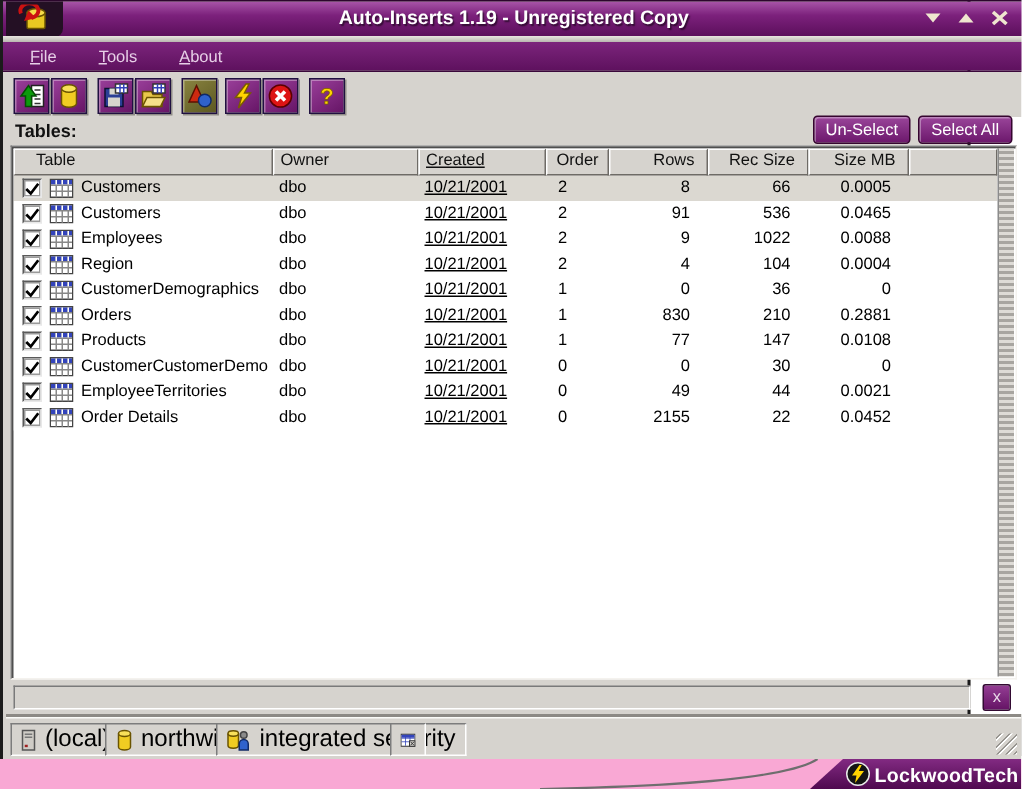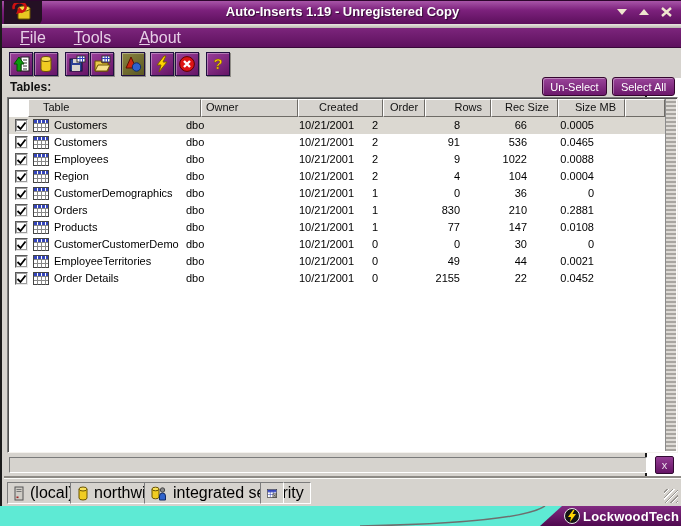--- a/index.html
+++ b/index.html
@@ -25,21 +25,21 @@
   .tri-down { width:0; height:0; border-left:5px solid transparent; border-right:5px solid transparent; border-top:6px solid #efe6cf; }
   .tri-up { width:0; height:0; border-left:5px solid transparent; border-right:5px solid transparent; border-bottom:6px solid #efe6cf; }
 
   .title-under { position:absolute; left:0; top:24px; width:681px; height:4px;
     background:linear-gradient(180deg,#e9e6e0,#b9b6b0); }
 
   
   .menubar { position:absolute; left:0; top:28px; width:681px; height:20px;
     background:linear-gradient(180deg,#7c257c,#5e115e); display:flex; align-items:center;
     border-bottom:1px solid #3a083a; }
-  .menu-item { color:#e7cfe7; font-size:16px; padding:1px 10px; margin-left:8px; cursor:default; }
+  .menu-item { color:#e7cfe7; font-size:11px; padding:1px 10px; margin-left:8px; cursor:default; }
   .menu-item .accel { text-decoration:underline; }
 
   
   .toolbar { position:absolute; left:2px; top:48px; width:677px; height:30px; background:#d6d3ce; }
   .tool-btn { position:absolute; top:4px; width:24px; height:24px;
     background:linear-gradient(145deg,#9a3f9a,#661566); border:1px solid #201040;
     box-shadow:inset 1px 1px 0 rgba(255,255,255,.35), 1px 1px 0 #8f8c86;
     display:flex; align-items:center; justify-content:center; cursor:default; }
   .tool-btn.olive { background:linear-gradient(145deg,#8a8440,#5c5822); }
 
@@ -51,29 +51,29 @@
     display:flex; align-items:center; justify-content:center; cursor:default;
     font-family:"Liberation Sans", sans-serif; }
   .btn-unselect { left:540px; width:65px; }
   .btn-selectall { left:610px; width:63px; }
 
   
   .list { position:absolute; left:5px; top:97px; width:671px; height:356px;
     background:#fff; border:1px solid; border-color:#7a7a7a #f4f2ee #f4f2ee #7a7a7a;
     box-shadow:inset 1px 1px 0 #4f4f4f; }
   .list-inner { position:absolute; left:1px; top:1px; right:12px; bottom:1px; overflow:hidden; }
-  .lhead { display:flex; height:18px;margin-left:19px; }
+  .lhead { display:flex; height:18px; }
   .hcell { background:#d6d3ce; border:1px solid; border-color:#ffffff #6e6b66 #6e6b66 #ffffff;
     font-size:11px; color:#111; line-height:15px; padding:0 4px; white-space:nowrap; overflow:hidden; }
   .trow { display:flex; height:17px; background:#fff; }
   .trow.selected { background:#dbd8d1; }
   .cell { font-size:11px; color:#000; line-height:17px; white-space:nowrap; overflow:hidden; }
   .c-name { width:173px; display:flex; align-items:center; gap:5px; padding-left:6px; }
   .c-owner { width:97px; padding-left:4px; }
-  .c-created { width:85px; padding-left:20px; }
+  .c-created { width:85px; padding-left:4px;text-decoration:underline; }
   .c-order { width:42px; padding-left:8px; }
   .c-rows { width:66px; text-align:right; padding-right:12px; }
   .c-rec { width:67px; text-align:right; padding-right:12px; }
   .c-size { width:67px; text-align:right; padding-right:12px; }
   .c-fill { flex:1; }
   .hcell.c-order { text-align:center; padding:0; }
   .hcell.c-rows, .hcell.c-rec, .hcell.c-size { text-align:right; padding-right:8px; }
   .hcell.c-name { display:block; padding-left:14px; }
 
   .checkbox { width:13px; height:13px; background:#fff; border:1px solid;
@@ -95,21 +95,21 @@
   
   .statusbar { position:absolute; left:2px; top:478px; width:677px; height:28px;
     background:#d6d3ce; border-top:1px solid #fbfbf8; box-shadow:0 -2px 0 #8d8a85; }
   .spanel { position:absolute; top:3px; height:22px; background:#d6d3ce;
     border:1px solid; border-color:#7c7c7c #ffffff #ffffff #7c7c7c;
     display:flex; align-items:center; gap:5px; padding:0 6px; font-size:16px; color:#000; white-space:nowrap; }
   .grip { position:absolute; right:3px; bottom:3px; width:14px; height:14px;
     background:repeating-linear-gradient(135deg, transparent 0 2px, #989590 2px 3px, #fff 3px 4px); }
 
   
-  .bottom-skin { position:absolute; left:0; top:506px; width:681px; height:20px; background:#5eead4; overflow:hidden; }
+  .bottom-skin { position:absolute; left:0; top:506px; width:681px; height:20px; background:#f9a8d4; overflow:hidden; }
   .skin-curve { position:absolute; left:0; top:0; width:681px; height:20px; }
   .brand-banner { position:absolute; left:540px; top:0; width:141px; height:20px;
     background:linear-gradient(180deg,#822a82,#4f094f);
     clip-path:polygon(22px 0, 100% 0, 100% 100%, 0 100%);
     display:flex; align-items:center; gap:3px; padding-left:24px; }
   .brand-text { color:#fff; font-size:13px; font-weight:bold; letter-spacing:.2px; }
   .brand-bolt { width:16px; height:16px; border-radius:50%; background:#141414; border:1px solid #e8e8e8;
     display:flex; align-items:center; justify-content:center; flex:none; }
 </style>
 </head>

